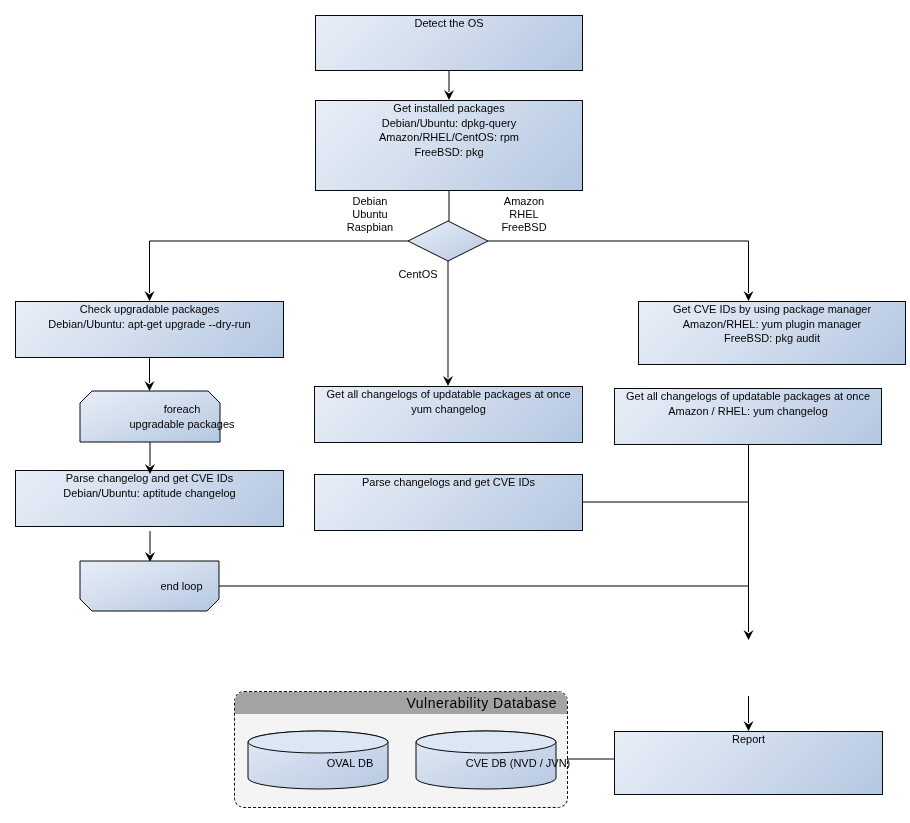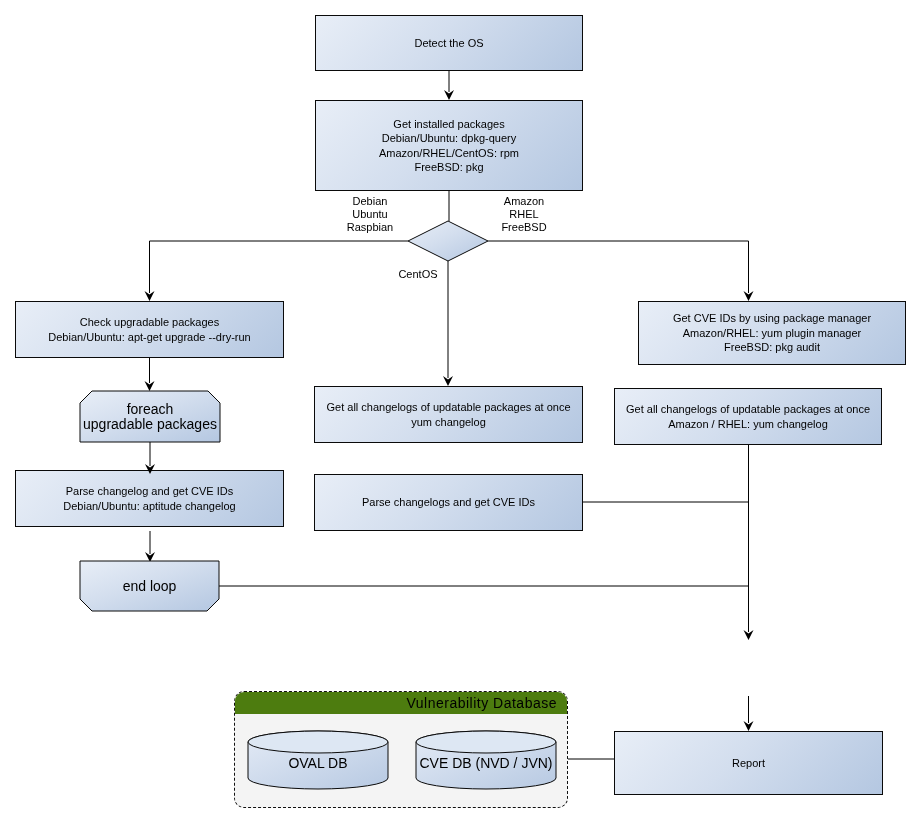--- a/index.html
+++ b/index.html
@@ -4,36 +4,36 @@
 <style>
   html,body{margin:0;padding:0;background:#ffffff;}
   .canvas{
     position:relative;width:910px;height:823px;background:#ffffff;
     font-family:"Liberation Sans",sans-serif;color:#000;overflow:hidden;
   }
   .node{
     position:absolute;box-sizing:border-box;
     border:1px solid #0a0a0a;
     background:linear-gradient(135deg,#e8eef7 0%,#d3deee 45%,#b4c7e1 100%);
-    display:flex;flex-direction:column;justify-content:center;align-items:center;
+    display:flex;flex-direction:column;align-items:center;
     text-align:center;font-size:11px;line-height:14.5px;white-space:nowrap;
   }
   .overlay{
     position:absolute;display:flex;flex-direction:column;justify-content:center;align-items:center;
-    text-align:center;font-size:14px;line-height:14.5px;white-space:nowrap;pointer-events:none;
+    text-align:center;font-size:11px;line-height:14.5px;white-space:nowrap;pointer-events:none;padding-left:32px;
   }
   .branch-label{
     position:absolute;font-size:11px;line-height:13px;text-align:center;white-space:nowrap;
   }
   .db-container{
     position:absolute;left:234px;top:691px;width:334px;height:117px;box-sizing:border-box;
     border:1.5px dashed #111;border-radius:10px;background:#f4f4f4;overflow:hidden;
   }
   .db-header{
-    height:22px;background:#4d7c0f;text-align:right;
+    height:22px;background:#a3a3a3;text-align:right;
     font-size:14px;line-height:22px;padding-right:10px;letter-spacing:0.5px;
   }
   svg.wires{position:absolute;left:0;top:0;pointer-events:none;}
 </style>
 </head>
 <body>
 
 <div class="canvas">
 
   <div class="db-container">

